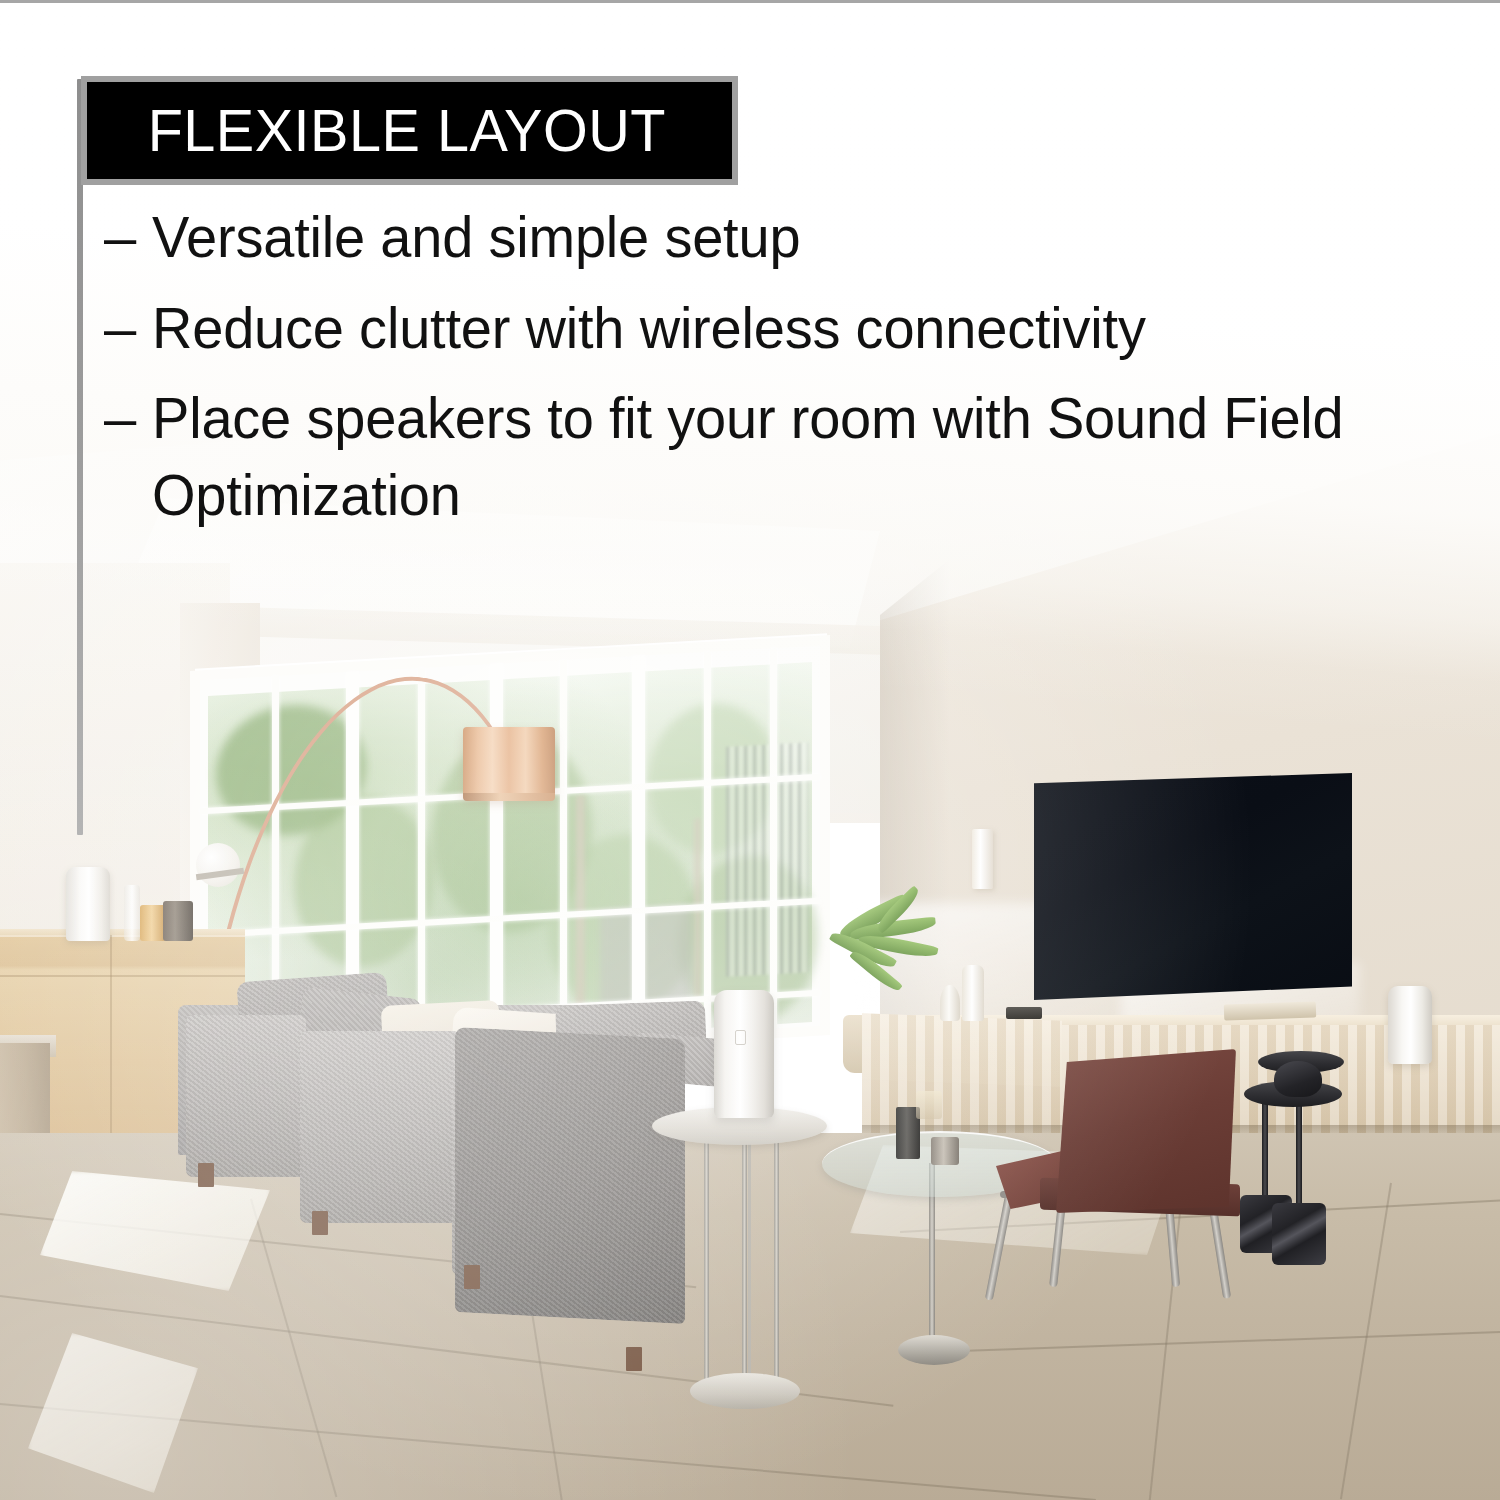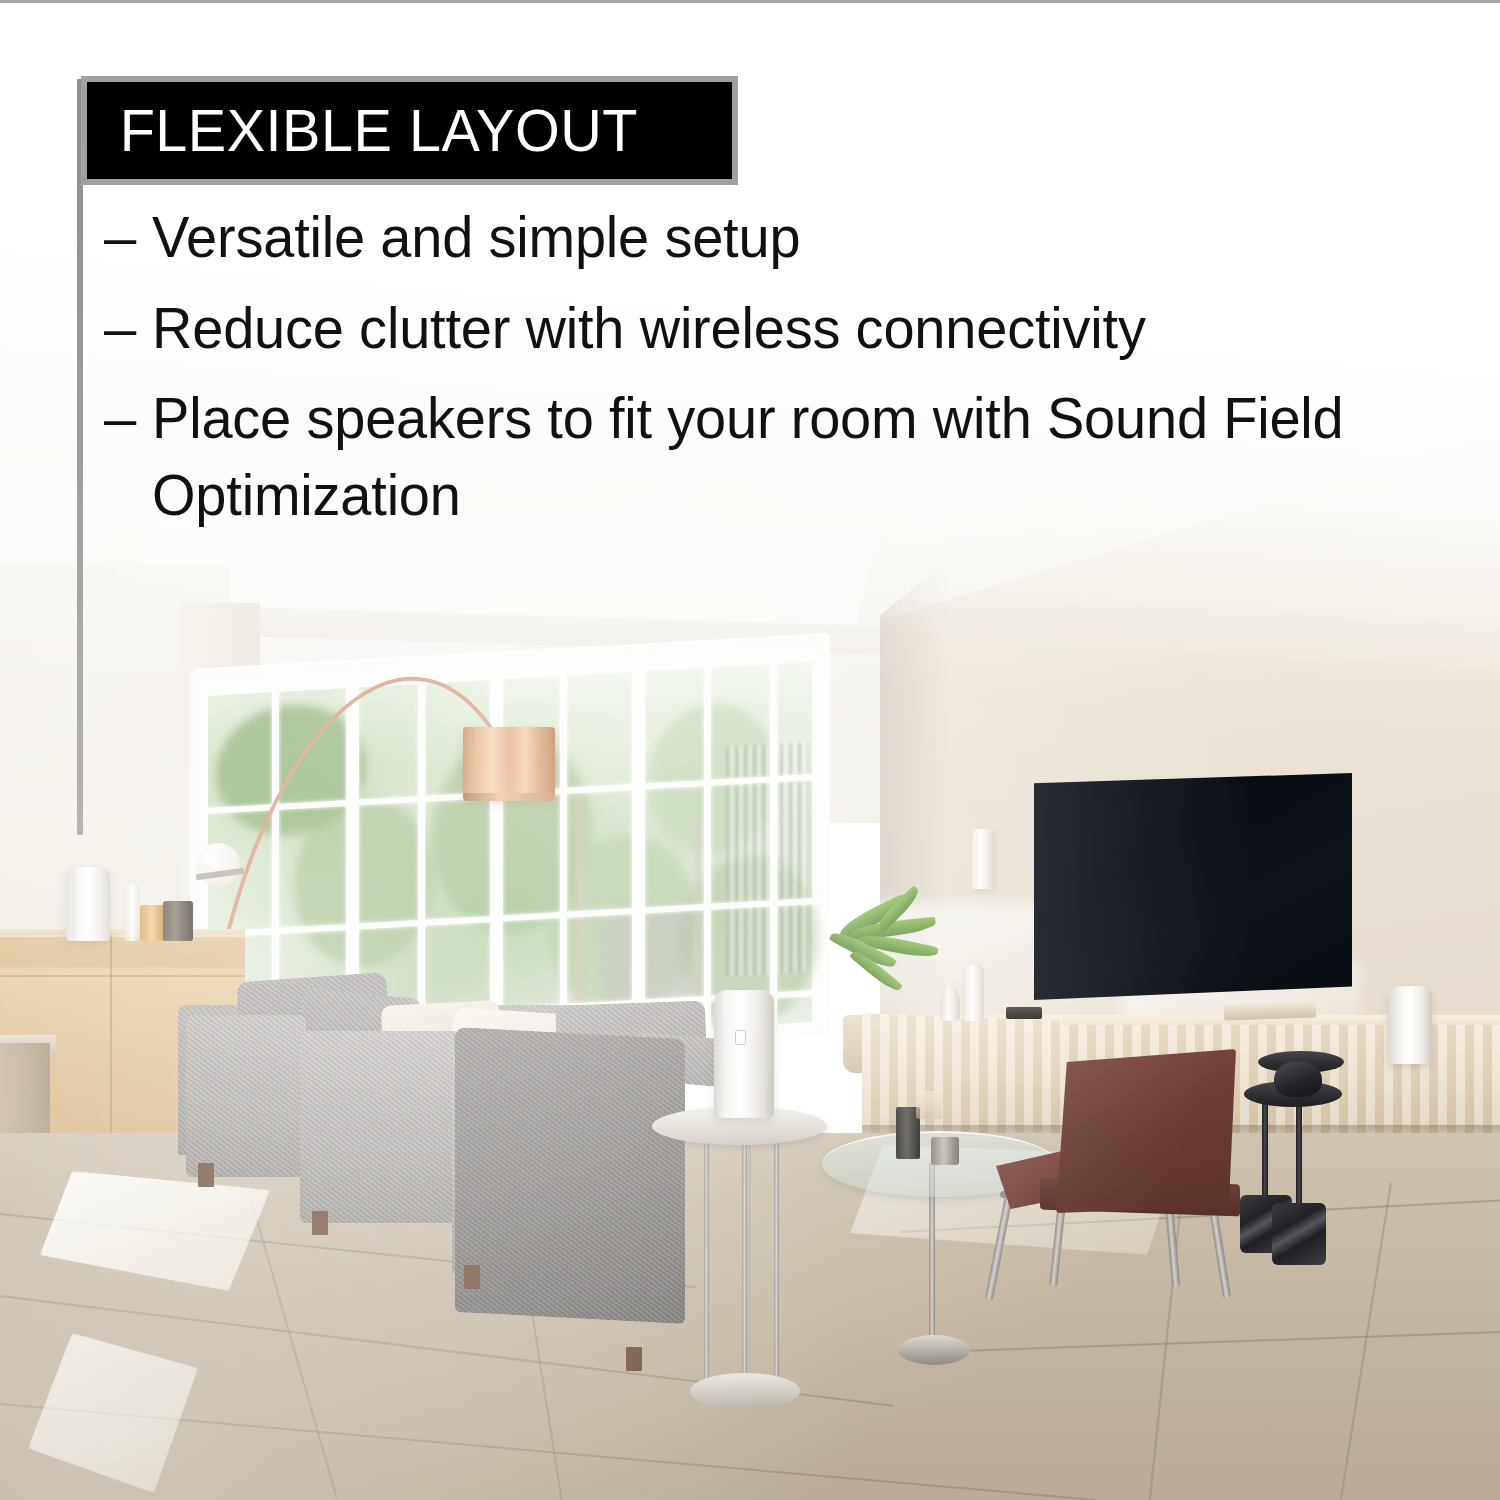--- a/index.html
+++ b/index.html
@@ -380,21 +380,21 @@
   .vrule{
     position:absolute; left:77px; top:76px; width:6px; height:756px;
     background:linear-gradient(180deg,#8e8e8e,#9d9d9d 50%,#b4b4b4);
     border-radius:1px;
   }
 
   .titlebox{
     position:absolute; left:81px; top:73px; width:657px; height:109px;
     background:#000000;
     border:6px solid #a0a0a0;
-    display:flex; align-items:center;
+    display:flex; align-items:center;padding-left:28px;
   }
   .titlebox span{
     color:#ffffff; font-size:60px; line-height:1; letter-spacing:.5px;
     font-weight:400; padding-left:34px;
     font-family:"Liberation Sans", sans-serif;
     transform:scaleX(.96);
     transform-origin:left center;
   }
 
   ul.bullets{ position:absolute; left:104px; top:196px; width:1320px; list-style:none; }

